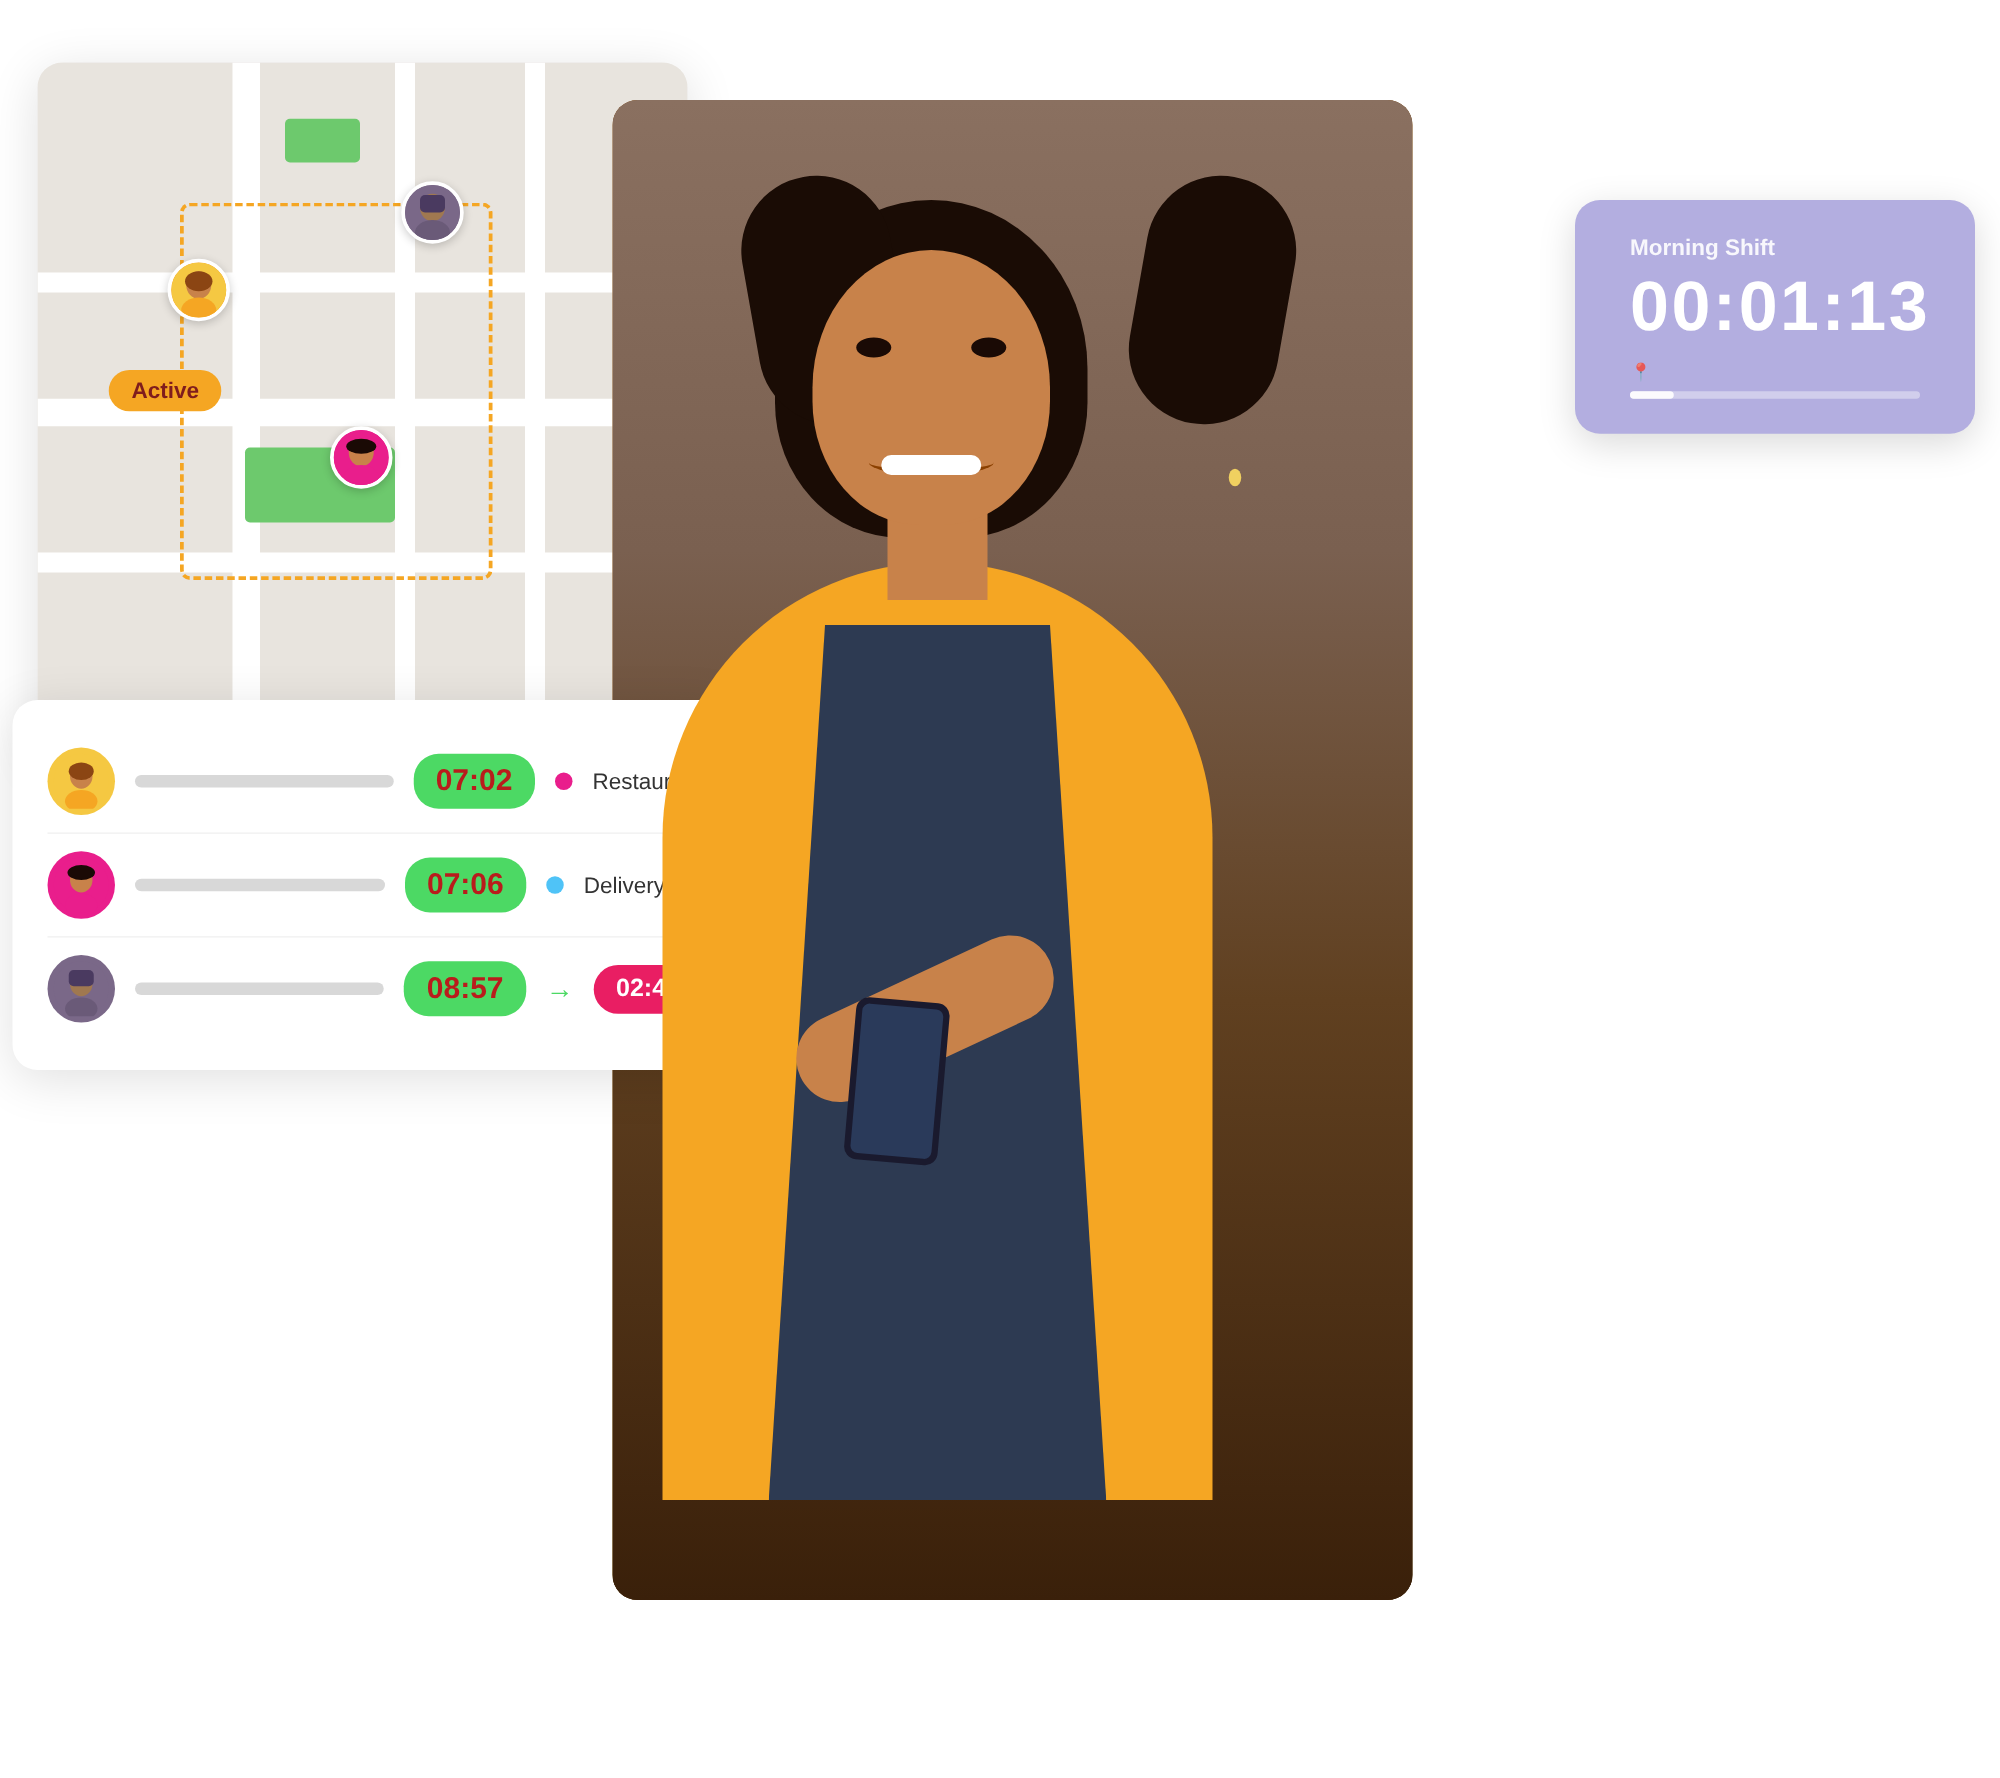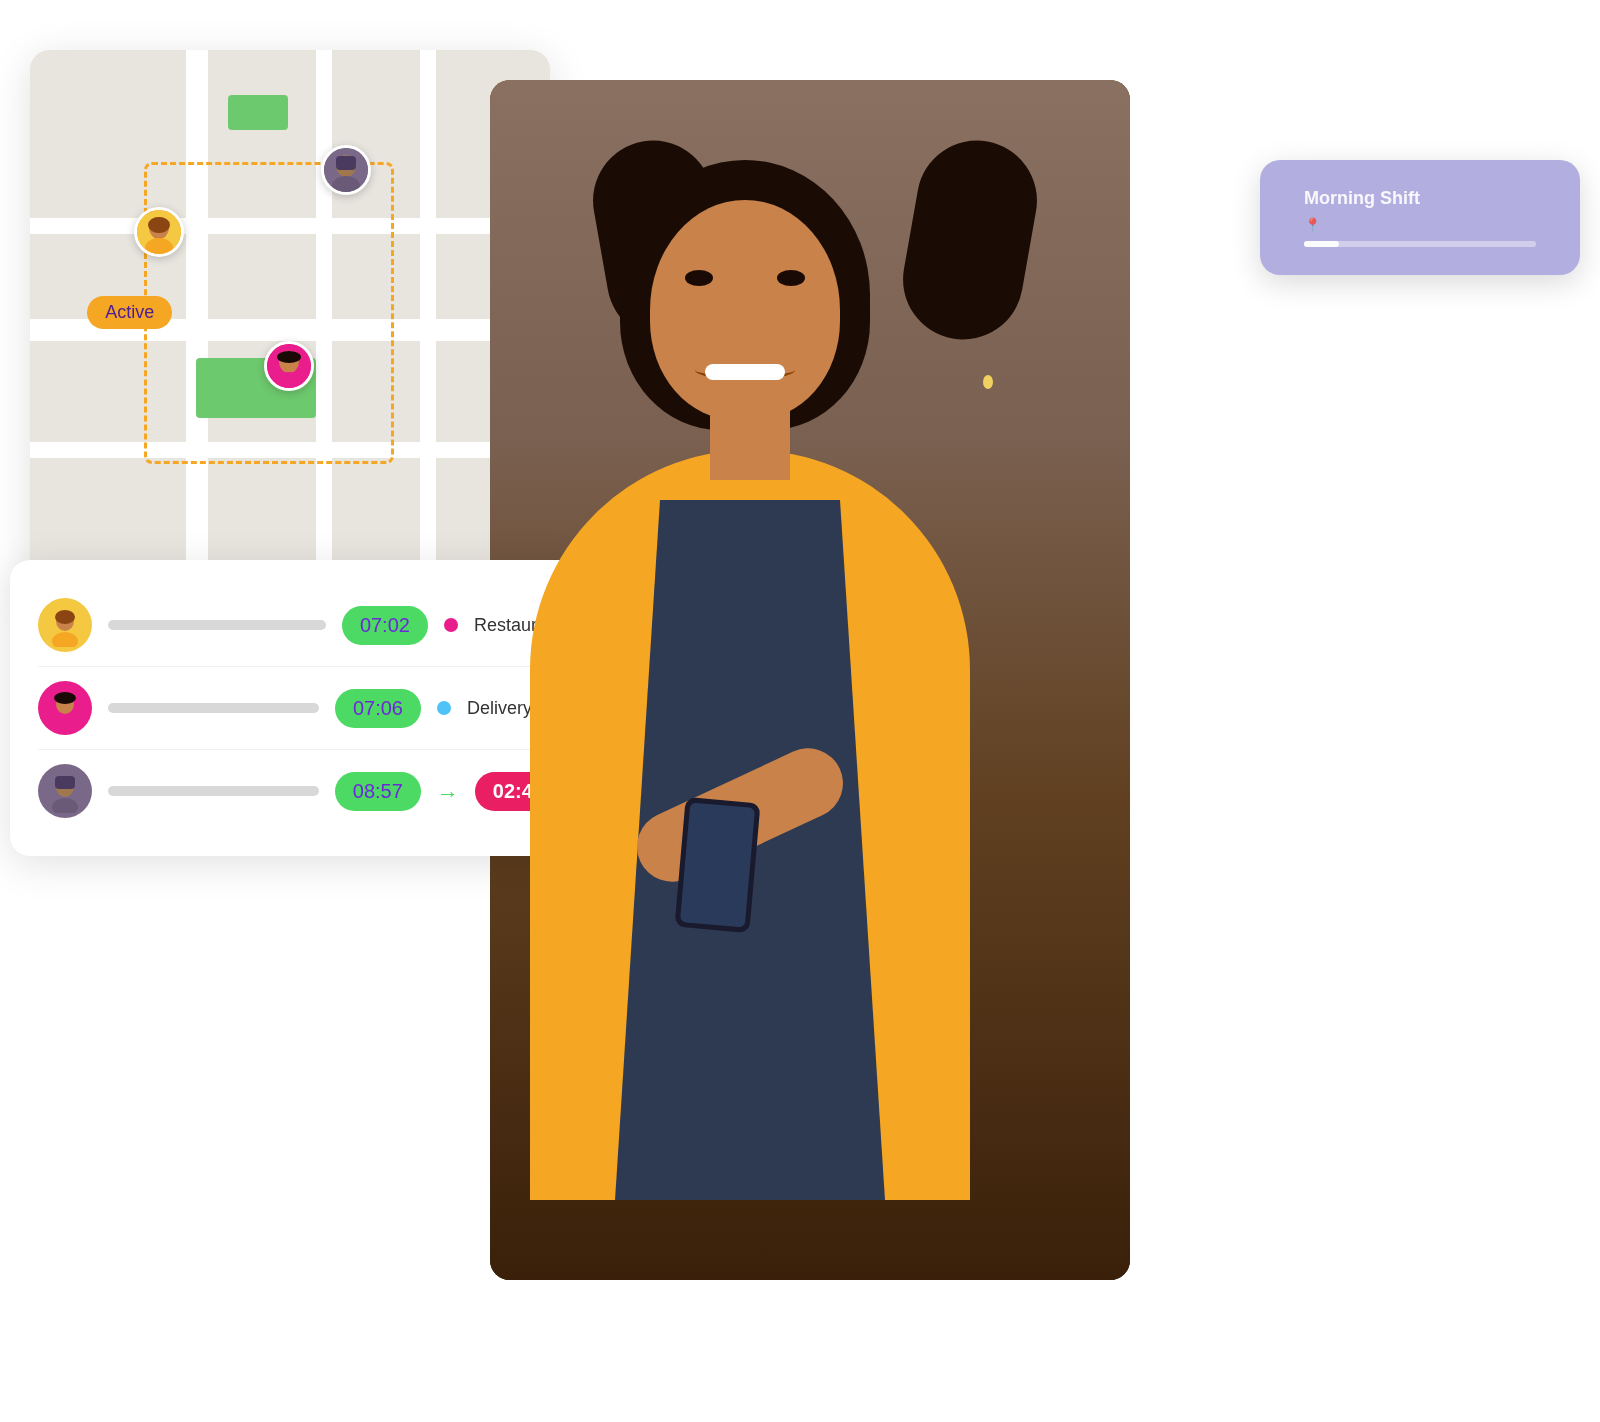--- a/index.html
+++ b/index.html
@@ -177,23 +177,23 @@
       justify-content: center;
       font-size: 24px;
     }
 
     
     .active-badge {
       position: absolute;
       top: 44%;
       left: 11%;
       background: #f5a623;
-      color: #4c1d95;
+      color: #7f1d1d;
       font-size: 18px;
-      font-weight: 400;
+      font-weight: 700;
       padding: 6px 18px;
       border-radius: 20px;
       white-space: nowrap;
     }
 
     
     .list-card {
       position: absolute;
       left: 10px;
       top: 560px;
@@ -234,23 +234,23 @@
 
     .progress-bar {
       flex: 1;
       height: 10px;
       background: #d8d8d8;
       border-radius: 5px;
     }
 
     .time-badge {
       background: #4cd964;
-      color: #6d28d9;
-      font-size: 20px;
-      font-weight: 400;
+      color: #b91c1c;
+      font-size: 24px;
+      font-weight: 700;
       padding: 8px 18px;
       border-radius: 20px;
       white-space: nowrap;
     }
 
     .time-badge-red {
       background: #e91e63;
       color: white;
       font-size: 20px;
       font-weight: 700;
@@ -463,19 +463,20 @@
     </div>
     <div class="progress-bar"></div>
     <div class="time-badge">08:57</div>
     <span class="arrow-icon">→</span>
     <div class="time-badge-red">02:46</div>
   </div>
 </div>
 
 <div class="shift-card">
   <div class="shift-title">Morning Shift</div>
+  <div class="shift-timer">00:01:13</div>
   <div style="display:flex;align-items:center;gap:6px;">
     <span class="shift-location-icon">📍</span>
   </div>
   <div class="shift-progress-bar">
     <div class="shift-progress-fill"></div>
   </div>
 </div>
 
 </body></html>

